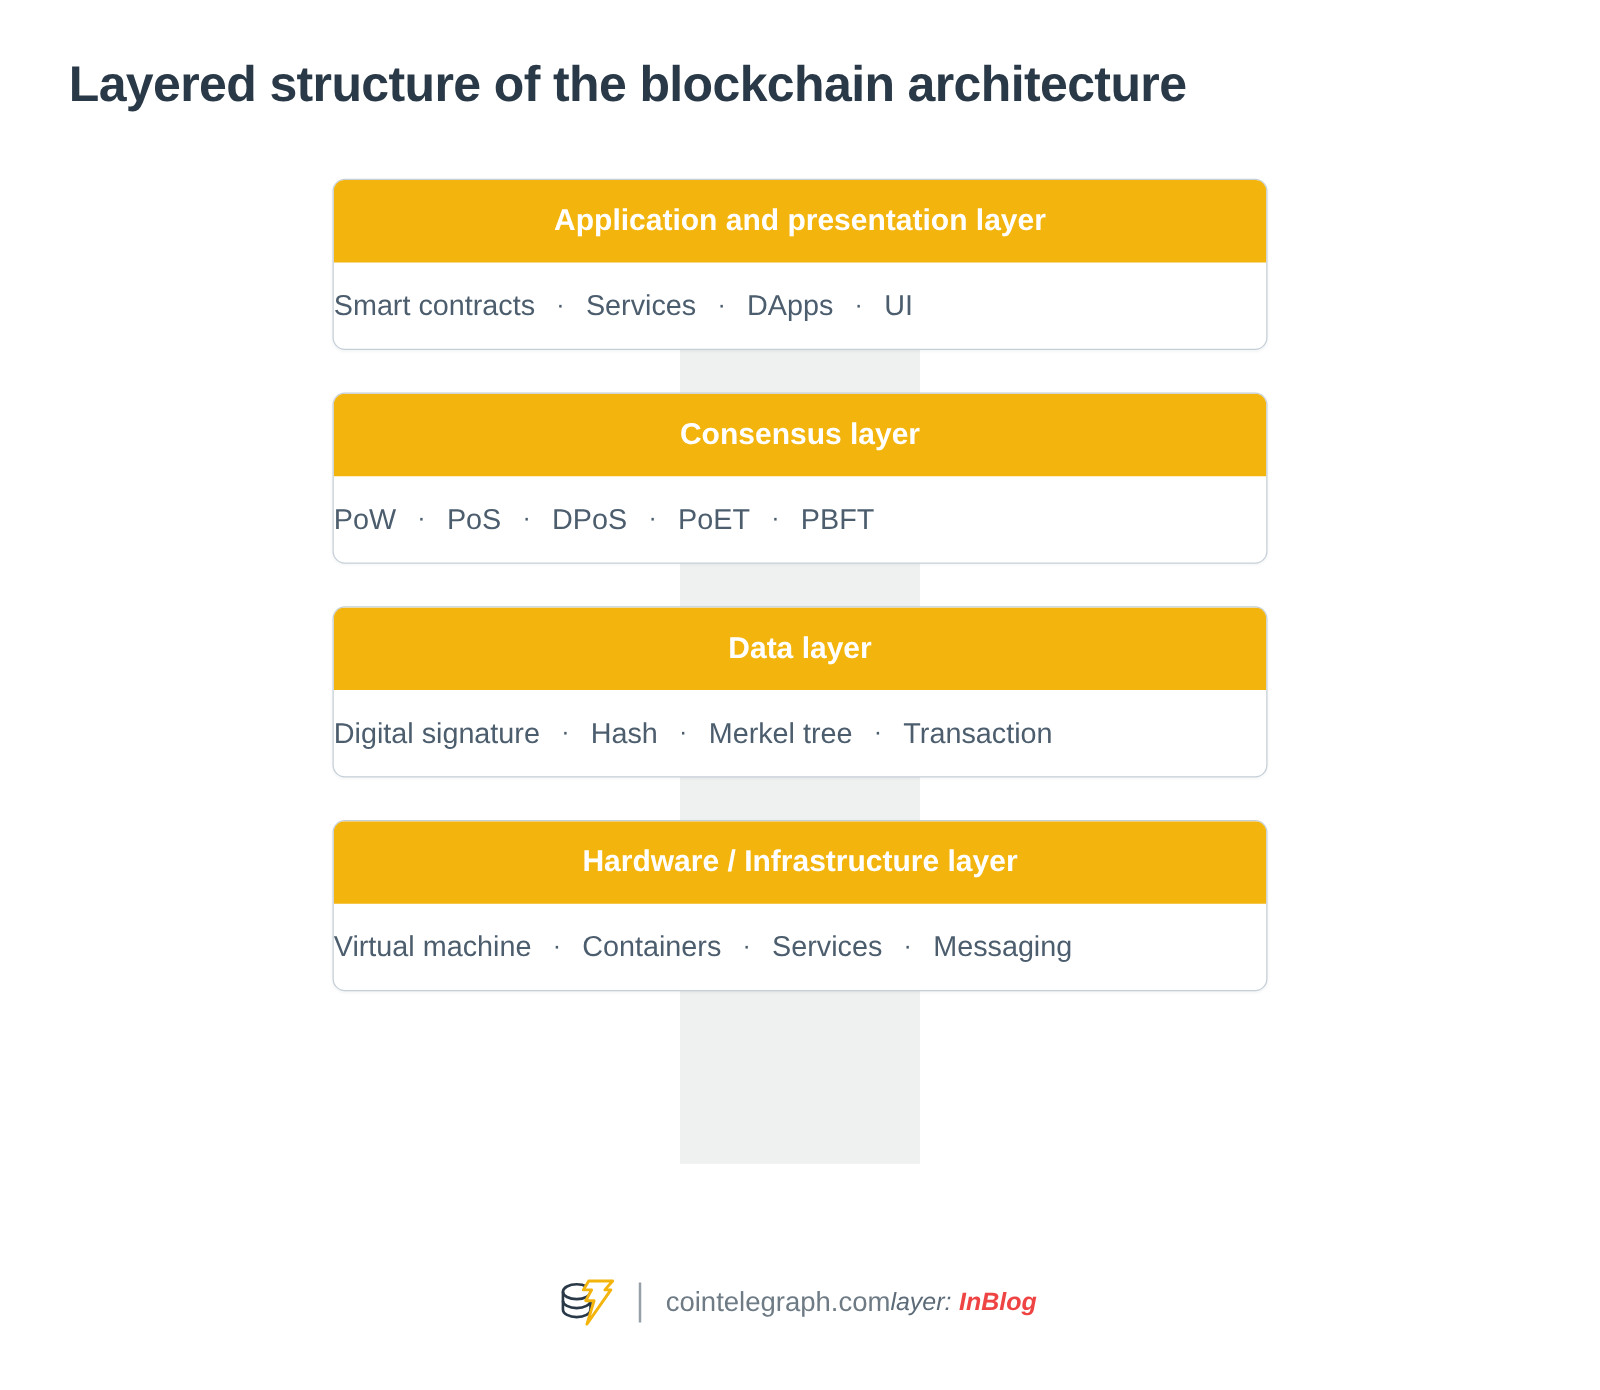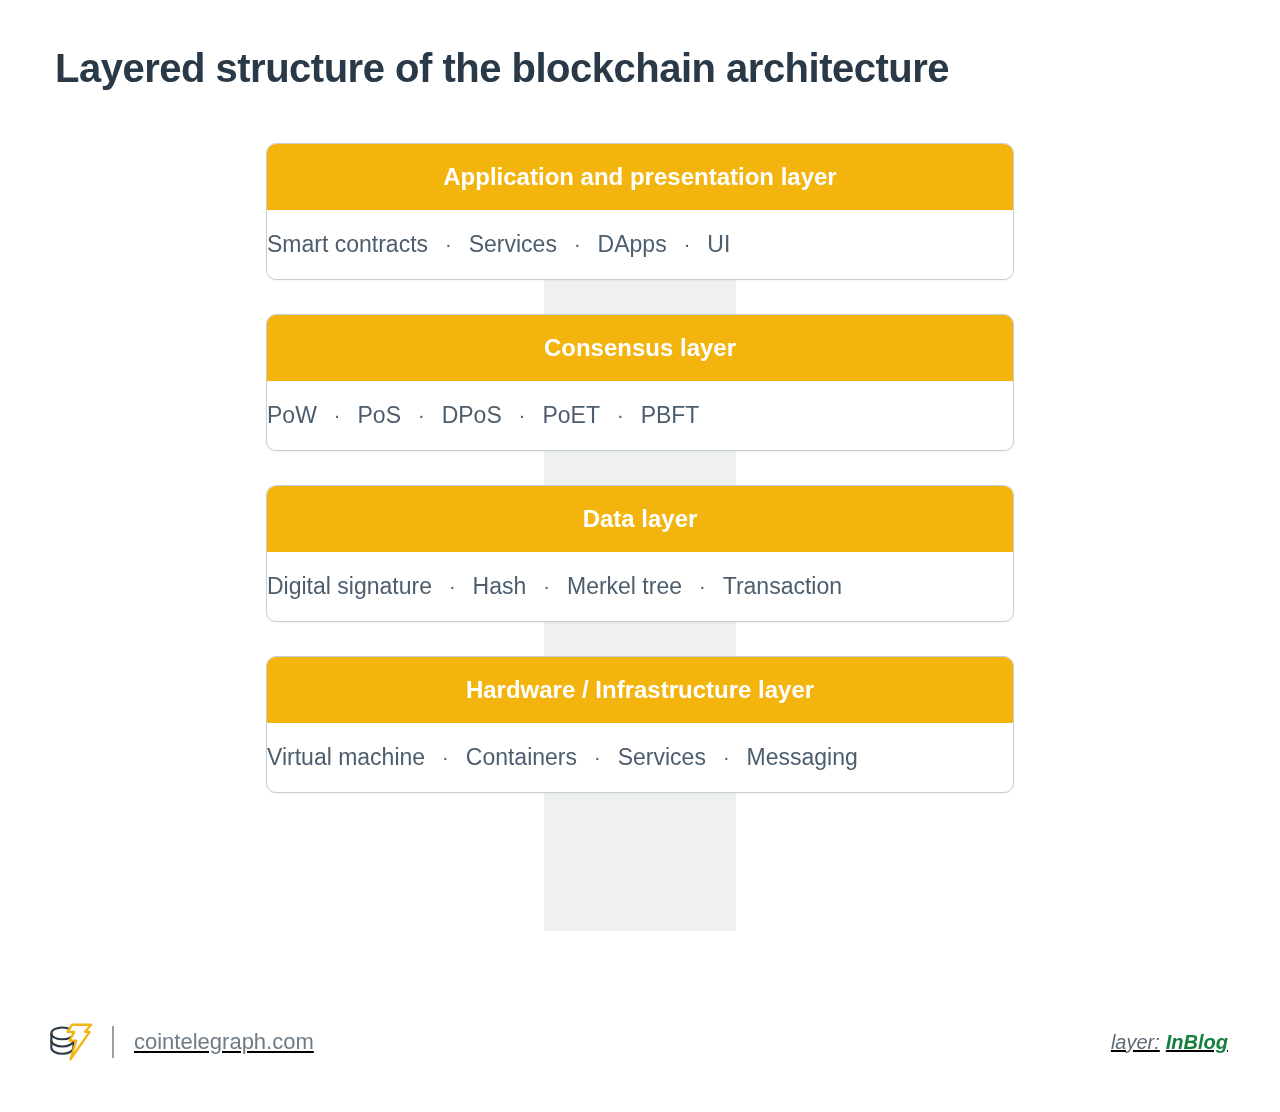--- a/index.html
+++ b/index.html
@@ -78,22 +78,21 @@
     color: var(--body-text-color, #4C5D6D);
   }
   .footer {
     position: absolute;
     left: 48px;
     right: 52px;
     top: 1014px;
     height: 56px;
     display: flex;
     align-items: center;
-    justify-content: space-between;
-    text-decoration: underline;
+    justify-content: center;
   }
   .brand {
     display: flex;
     align-items: center;
   }
   .brand-logo { display: block; }
   .brand-divider {
     width: 2px;
     height: 32px;
     background: #97A0A8;
@@ -103,21 +102,21 @@
     font-size: 22px;
     color: #6E7B85;
   }
   .source-credit {
     font-size: 20px;
     font-style: italic;
     color: #5C6B77;
   }
   .source-name {
     font-weight: bold;
-    color: #15803d;
+    color: #ef4444;
     margin-left: 6px;
     margin-top: 17px;
   }
 </style>
 </head>
 <body>
 
 <div class="page">
 
   <h1 class="page-title">Layered structure of the blockchain architecture</h1>

